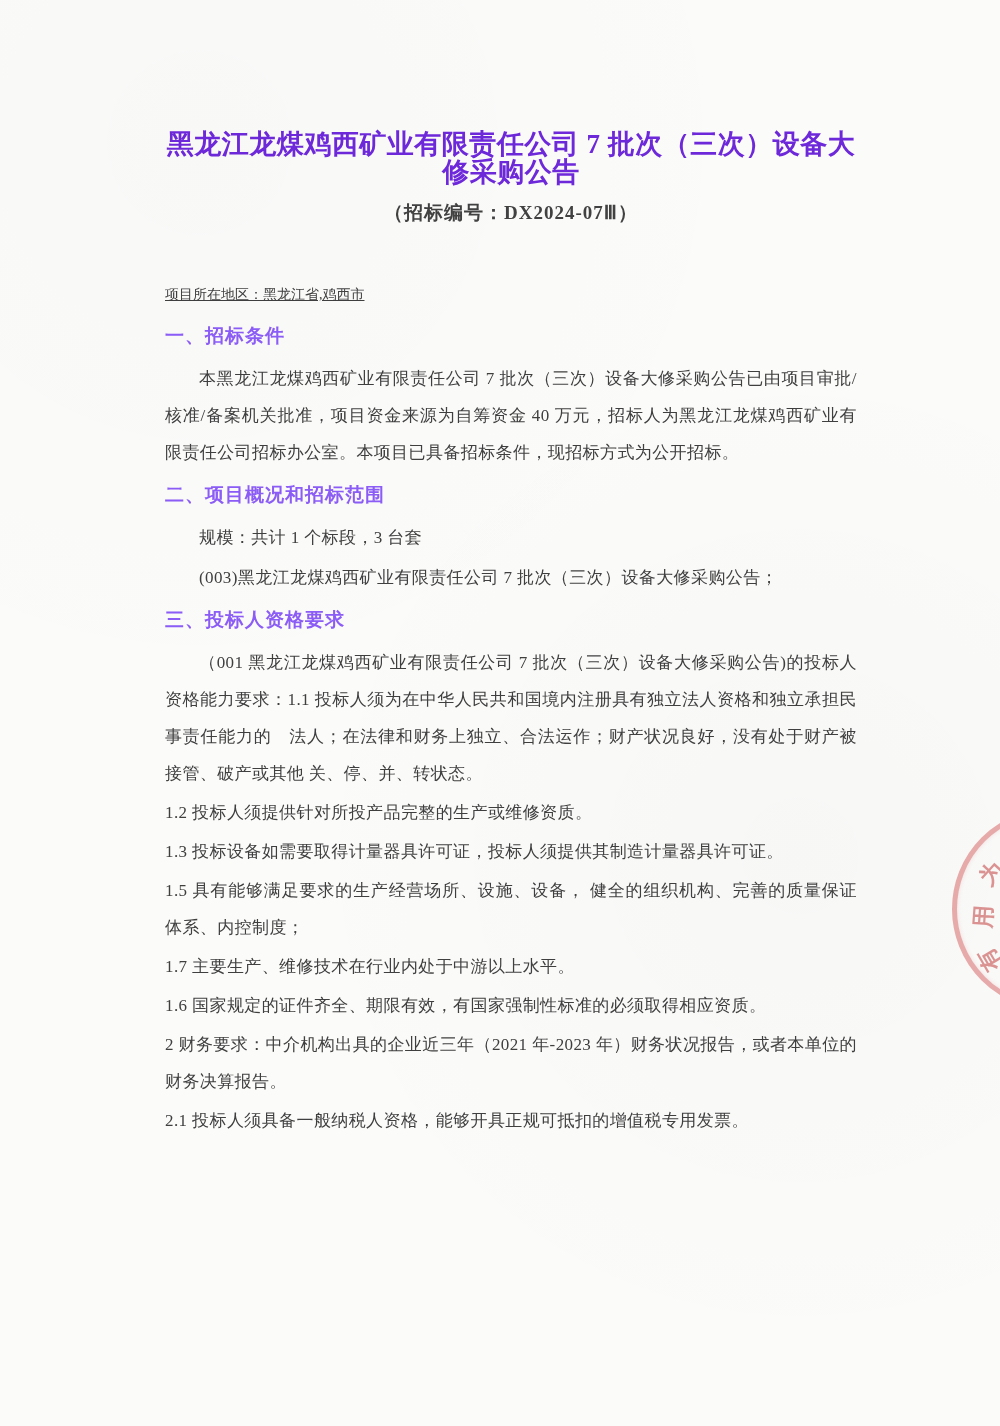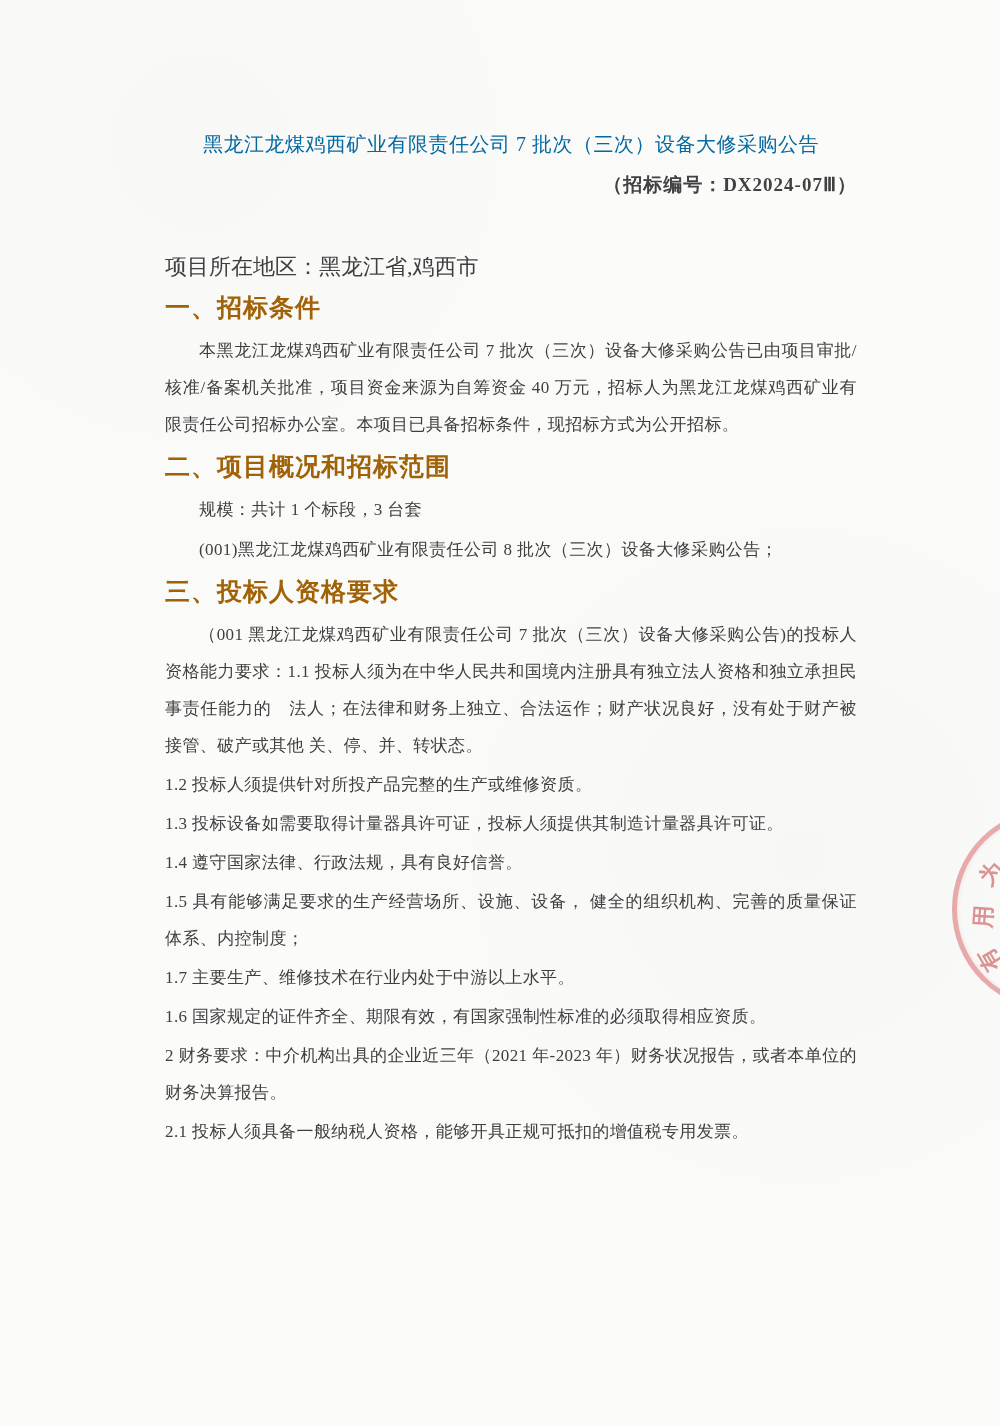--- a/index.html
+++ b/index.html
@@ -23,47 +23,48 @@
       radial-gradient(circle at 80% 60%, rgba(0,0,0,0.015), transparent 45%);
     pointer-events: none;
   }
   .content {
     position: absolute;
     left: 165px;
     top: 130px;
     width: 692px;
   }
   .doc-title {
-    font-size: 20px;
-    font-weight: 400;
+    font-size: 27px;
+    font-weight: 700;
     text-align: center;
     letter-spacing: 0.5px;
-    color: #0369a1;
+    color: #6d28d9;
     margin: 0 0 14px 0;
     line-height: 28px;
   }
   .doc-subtitle {
     font-size: 19px;
     font-weight: 600;
-    text-align: right;
+    text-align: center;
     letter-spacing: 1px;
     color: #414141;
     margin: 0 0 56px 0;
     line-height: 26px;
   }
   .location-line {
-    font-size: 22px;
+    font-size: 14px;
     margin: 0 0 14px 0;
     line-height: 26px;
     color: #3f3f3f;
+    text-decoration: underline;
   }
   .section-heading {
-    font-size: 25px;
+    font-size: 19px;
     font-weight: 700;
-    color: #a16207;
+    color: #8b5cf6;
     margin: 10px 0 10px 0;
     line-height: 28px;
     letter-spacing: 1px;
   }
   .para {
     font-size: 17px;
     line-height: 37px;
     margin: 0 0 2px 0;
     text-align: justify;
     letter-spacing: 0.4px;
@@ -115,27 +116,26 @@
   <h1 class="doc-title">黑龙江龙煤鸡西矿业有限责任公司 7 批次（三次）设备大修采购公告</h1>
   <h2 class="doc-subtitle">（招标编号：DX2024-07Ⅲ）</h2>
 
   <p class="location-line">项目所在地区：黑龙江省,鸡西市</p>
 
   <h3 class="section-heading">一、招标条件</h3>
   <p class="para indent">本黑龙江龙煤鸡西矿业有限责任公司 7 批次（三次）设备大修采购公告已由项目审批/核准/备案机关批准，项目资金来源为自筹资金 40 万元，招标人为黑龙江龙煤鸡西矿业有限责任公司招标办公室。本项目已具备招标条件，现招标方式为公开招标。</p>
 
   <h3 class="section-heading">二、项目概况和招标范围</h3>
   <p class="para indent gap-after">规模：共计 1 个标段，3 台套</p>
-  <p class="para indent gap-after">(001)黑龙江龙煤鸡西矿业有限责任公司 8 批次（三次）设备大修采购公告；</p>
+  <p class="para indent gap-after">(003)黑龙江龙煤鸡西矿业有限责任公司 7 批次（三次）设备大修采购公告；</p>
 
   <h3 class="section-heading">三、投标人资格要求</h3>
   <p class="para indent">（001 黑龙江龙煤鸡西矿业有限责任公司 7 批次（三次）设备大修采购公告)的投标人资格能力要求：1.1 投标人须为在中华人民共和国境内注册具有独立法人资格和独立承担民事责任能力的　法人；在法律和财务上独立、合法运作；财产状况良好，没有处于财产被接管、破产或其他 关、停、并、转状态。</p>
   <p class="para">1.2 投标人须提供针对所投产品完整的生产或维修资质。</p>
   <p class="para">1.3 投标设备如需要取得计量器具许可证，投标人须提供其制造计量器具许可证。</p>
-  <p class="para">1.4 遵守国家法律、行政法规，具有良好信誉。</p>
   <p class="para">1.5 具有能够满足要求的生产经营场所、设施、设备， 健全的组织机构、完善的质量保证体系、内控制度；</p>
   <p class="para">1.7 主要生产、维修技术在行业内处于中游以上水平。</p>
   <p class="para">1.6 国家规定的证件齐全、期限有效，有国家强制性标准的必须取得相应资质。</p>
   <p class="para">2 财务要求：中介机构出具的企业近三年（2021 年-2023 年）财务状况报告，或者本单位的财务决算报告。</p>
   <p class="para">2.1 投标人须具备一般纳税人资格，能够开具正规可抵扣的增值税专用发票。</p>
 
 </div>
 
 <div class="stamp">
   <div class="stamp-ring"></div>

